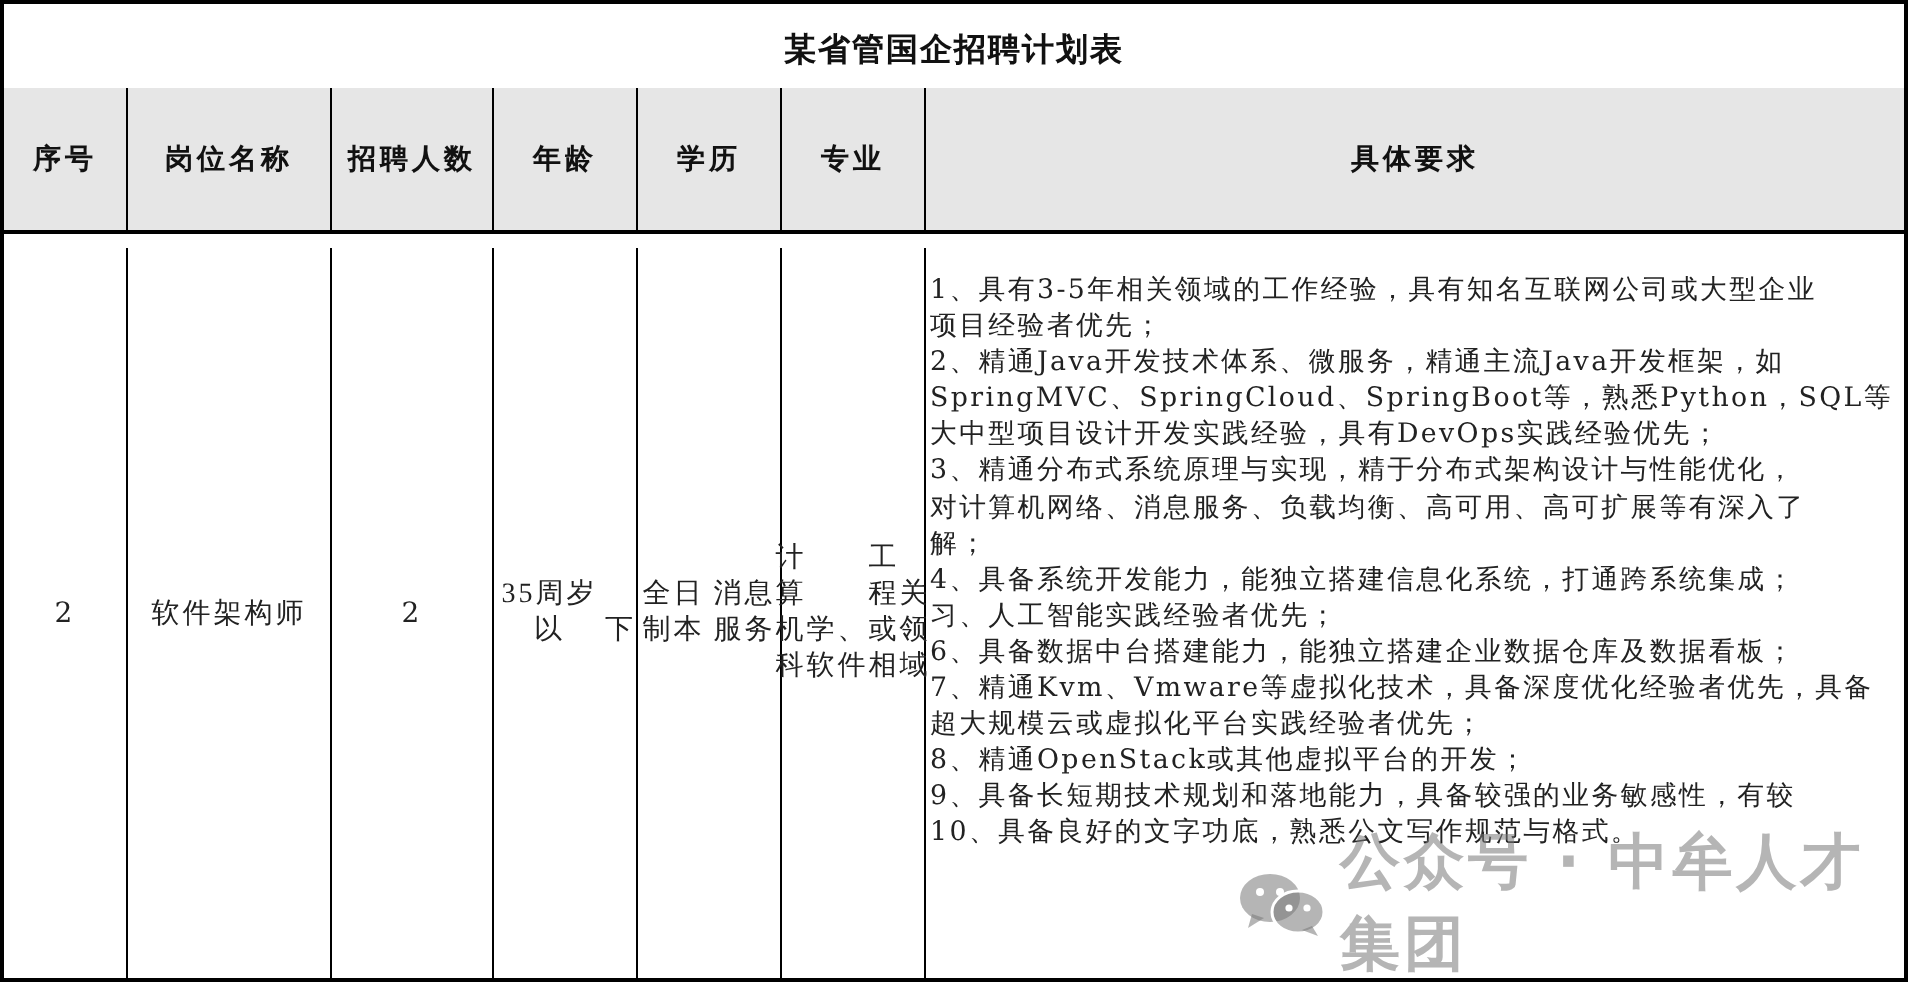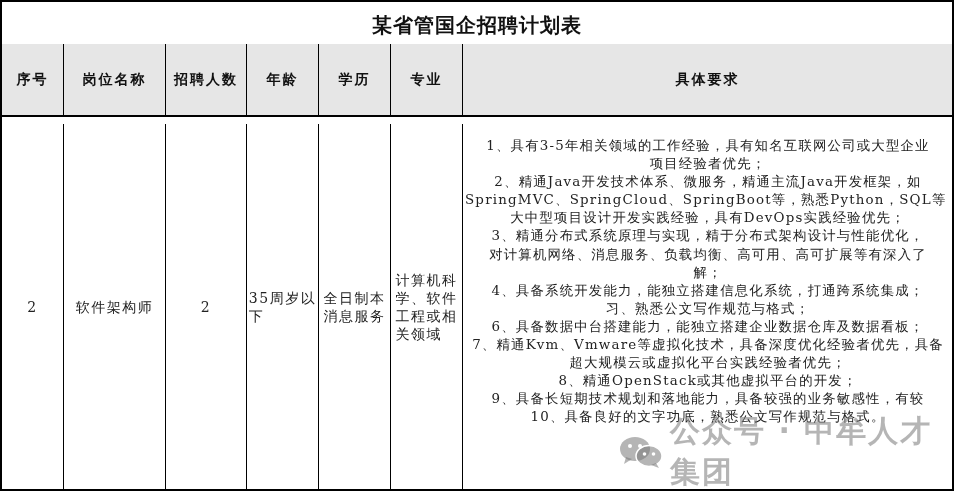--- a/index.html
+++ b/index.html
@@ -13,21 +13,21 @@
     }
     .sheet {
       position: absolute; left: 0; top: 0; width: 954px; height: 491px;
       border: 2px solid #000;
     }
     .title-row {
       position: absolute; left: 0; top: 0; width: 950px; height: 49px;
       border-bottom: 2px solid #000;
       display: flex; align-items: center; justify-content: center;
       font-family: "DejaVu Serif", "Liberation Serif", serif;
-      font-weight: bold; font-size: 20px; letter-spacing: 1px;
+      font-weight: bold; font-size: 16px; letter-spacing: 1px;
     }
     .header-row {
       position: absolute; left: 0; top: 42px; width: 950px; height: 73px;
       background: #e6e6e6;
       border-bottom: 2px solid #000;
     }
     .body-row {
       position: absolute; left: 0; top: 122px; width: 950px; height: 365px;
     }
     .cell {
@@ -45,25 +45,25 @@
       font-size: 14px; line-height: 18px; letter-spacing: 1.5px;
       color: #222;
     }
     .c0 { left: 0; width: 62px; }
     .c1 { left: 62px; width: 102px; }
     .c2 { left: 164px; width: 81px; }
     .c3 { left: 245px; width: 72px; }
     .c4 { left: 317px; width: 72px; }
     .c5 { left: 389px; width: 72px; }
     .c6 { left: 461px; width: 489px; }
-    .stack { display: flex; flex-direction: column; align-items: flex-start; }
+    .stack { display: flex; align-items: flex-end; font-family: Liberation Serif, serif; }
     .req-list {
       position: absolute; left: 463px; top: 13px; width: 486px;
       font-size: 13.4px; line-height: 18.1px; color: #222;
-      letter-spacing: 1.2px; text-align: center; white-space: nowrap;
+      letter-spacing: 1.2px; text-align: left; white-space: nowrap;
     }
     .req-line { display: block; height: 18.1px; overflow: hidden; }
     .watermark {
       position: absolute; left: 618px; top: 433px; height: 38px;
       display: flex; align-items: center; gap: 6px;
       color: rgba(120,120,120,0.55);
       font-family: "DejaVu Sans", "Liberation Sans", sans-serif;
       font-size: 30px; letter-spacing: 2px; pointer-events: none; font-weight: bold;
     }
     .wechat-icon { width: 46px; height: 34px; position: relative; }
@@ -113,21 +113,21 @@
     <div class="req-list">
       <span class="req-line">1、具有3-5年相关领域的工作经验，具有知名互联网公司或大型企业</span>
       <span class="req-line">项目经验者优先；</span>
       <span class="req-line">2、精通Java开发技术体系、微服务，精通主流Java开发框架，如</span>
       <span class="req-line">SpringMVC、SpringCloud、SpringBoot等，熟悉Python，SQL等，有</span>
       <span class="req-line">大中型项目设计开发实践经验，具有DevOps实践经验优先；</span>
       <span class="req-line">3、精通分布式系统原理与实现，精于分布式架构设计与性能优化，</span>
       <span class="req-line">对计算机网络、消息服务、负载均衡、高可用、高可扩展等有深入了</span>
       <span class="req-line">解；</span>
       <span class="req-line">4、具备系统开发能力，能独立搭建信息化系统，打通跨系统集成；</span>
-      <span class="req-line">习、熟悉公文写作规范与格式；</span>
+      <span class="req-line">习、人工智能实践经验者优先；</span>
       <span class="req-line">6、具备数据中台搭建能力，能独立搭建企业数据仓库及数据看板；</span>
       <span class="req-line">7、精通Kvm、Vmware等虚拟化技术，具备深度优化经验者优先，具备</span>
       <span class="req-line">超大规模云或虚拟化平台实践经验者优先；</span>
       <span class="req-line">8、精通OpenStack或其他虚拟平台的开发；</span>
       <span class="req-line">9、具备长短期技术规划和落地能力，具备较强的业务敏感性，有较</span>
       <span class="req-line">10、具备良好的文字功底，熟悉公文写作规范与格式。</span>
     </div>
   </div>
 </div>
 

